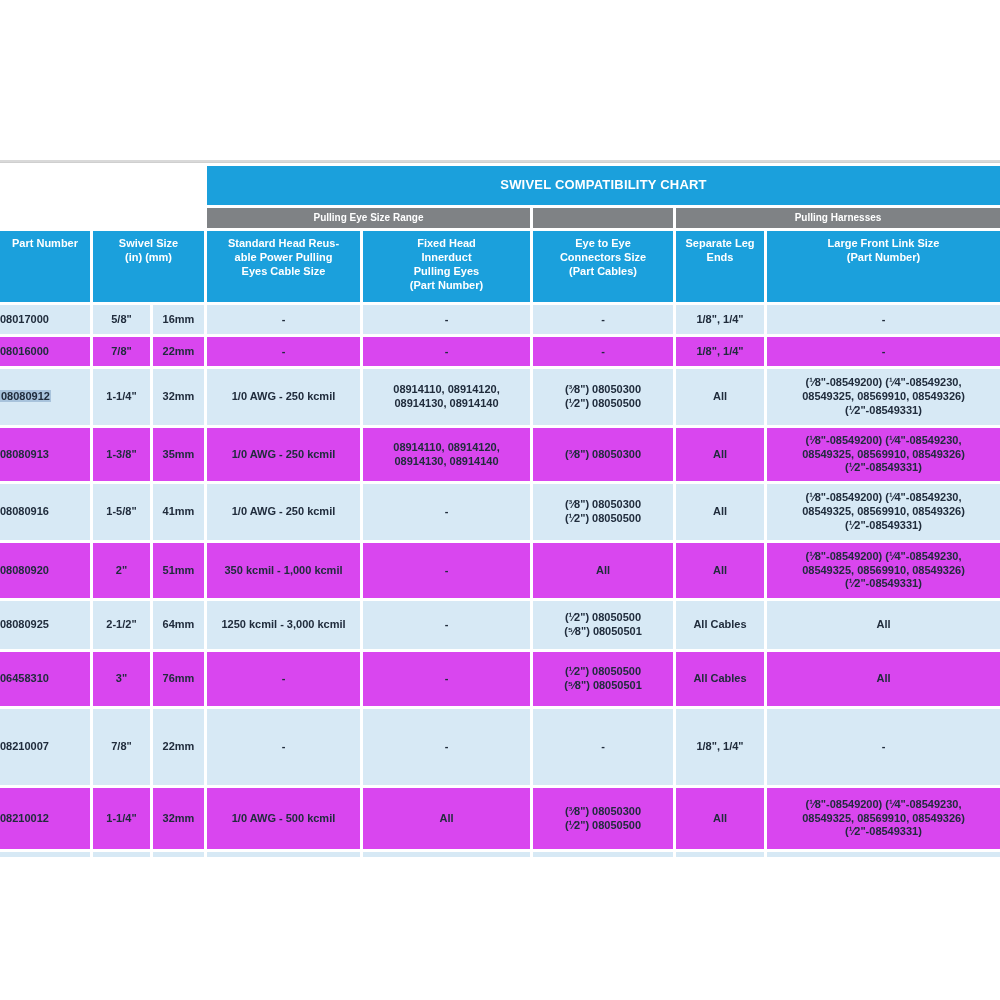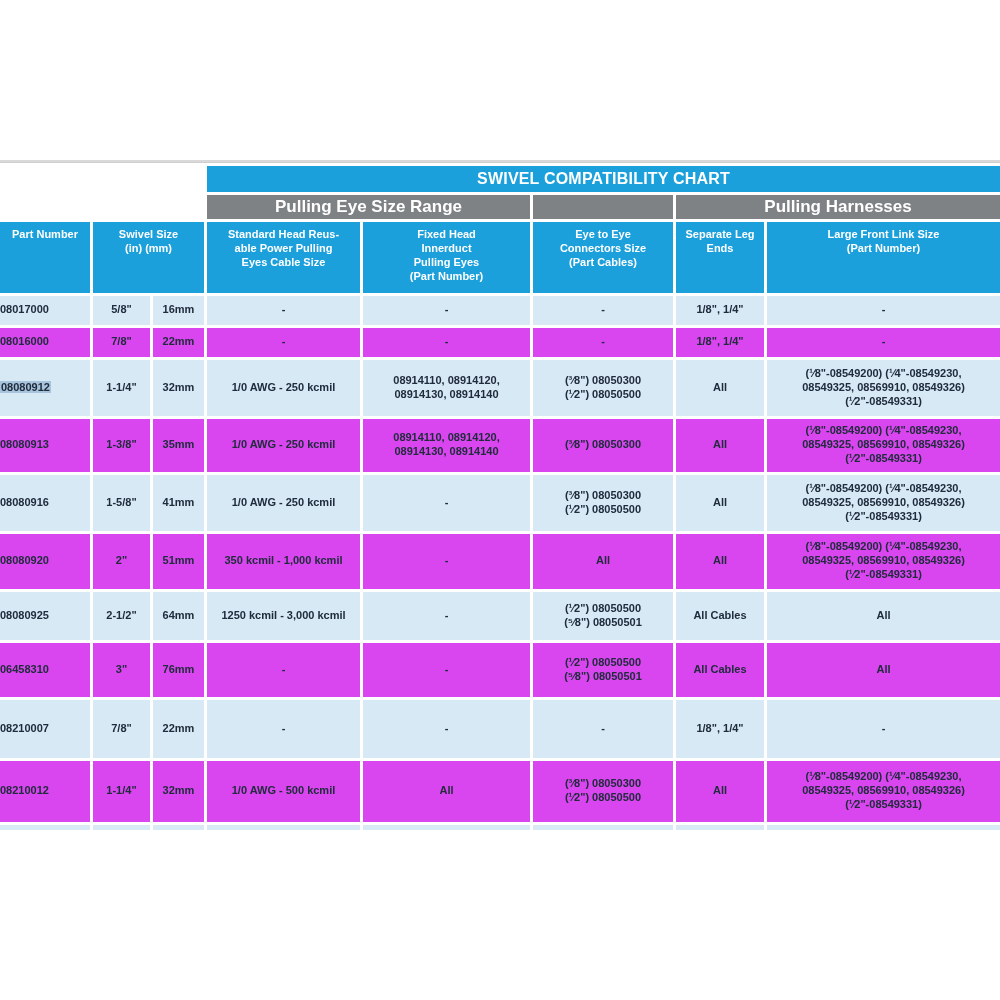--- a/index.html
+++ b/index.html
@@ -20,25 +20,25 @@
     table-layout:fixed;
   }
   td,th{
     font-size:11px;line-height:1.27;
     vertical-align:middle;text-align:center;
     padding:2px 3px;white-space:pre-line;
     overflow:hidden;
   }
   .spacer{background:transparent;padding:0;}
   .band-title{
-    background:var(--blue);color:#ffffff;font-size:16px;
-    height:17px;padding:3px 3px;letter-spacing:.2px;
+    background:var(--blue);color:#ffffff;font-size:13px;
+    height:17px;padding:11px 3px;letter-spacing:.2px;
   }
   .band-gray{
-    background:var(--gray);color:#ffffff;font-size:17px;
+    background:var(--gray);color:#ffffff;font-size:10px;
     height:18px;padding:1px 3px;
   }
   th.colhead{
     background:var(--blue);color:#ffffff;
     vertical-align:top;padding-top:6px;font-weight:700;margin-left:48px;
   }
   td.c-part{text-align:left;padding-left:0;}
   tr.shade-blue td{background:var(--rowblue);margin-top:28px;}
   tr.shade-white td{background:#d946ef;margin-left:37px;}
   span.hl{background:var(--hl);padding:0 1px;}
@@ -178,21 +178,21 @@
         <td class="c-part">06458310</td>
         <td>3"</td>
         <td>76mm</td>
         <td>-</td>
         <td>-</td>
         <td>(¹⁄2") 08050500
 (⁵⁄8") 08050501</td>
         <td>All Cables</td>
         <td>All</td>
       </tr>
-      <tr class="shade-blue" style="height: 58px;">
+      <tr class="shade-blue" style="height: 76px;">
         <td class="c-part">08210007</td>
         <td>7/8"</td>
         <td>22mm</td>
         <td>-</td>
         <td>-</td>
         <td>-</td>
         <td>1/8", 1/4"</td>
         <td>-</td>
       </tr>
       <tr class="shade-white" style="height: 61px;">

